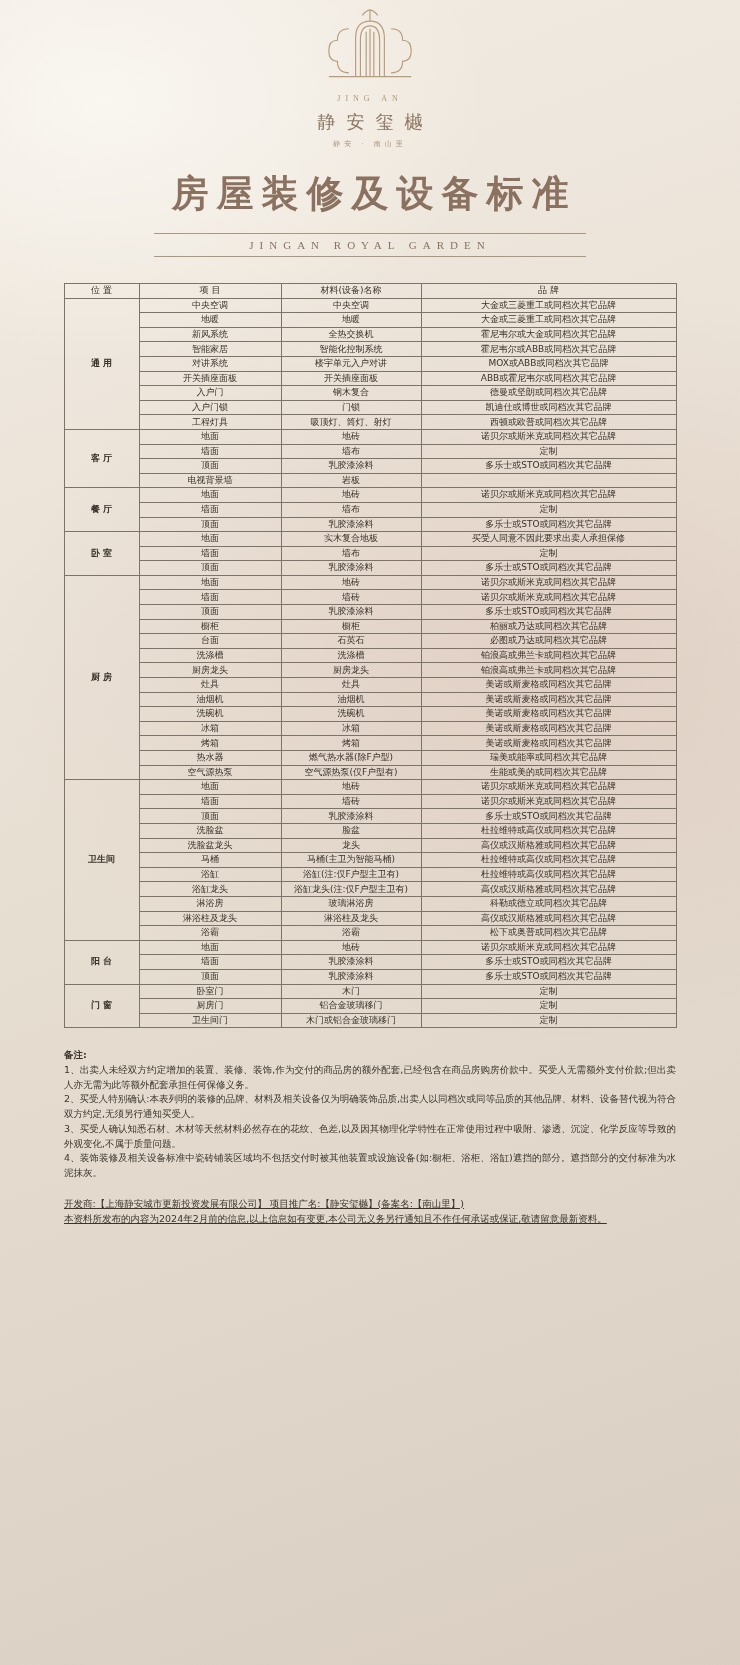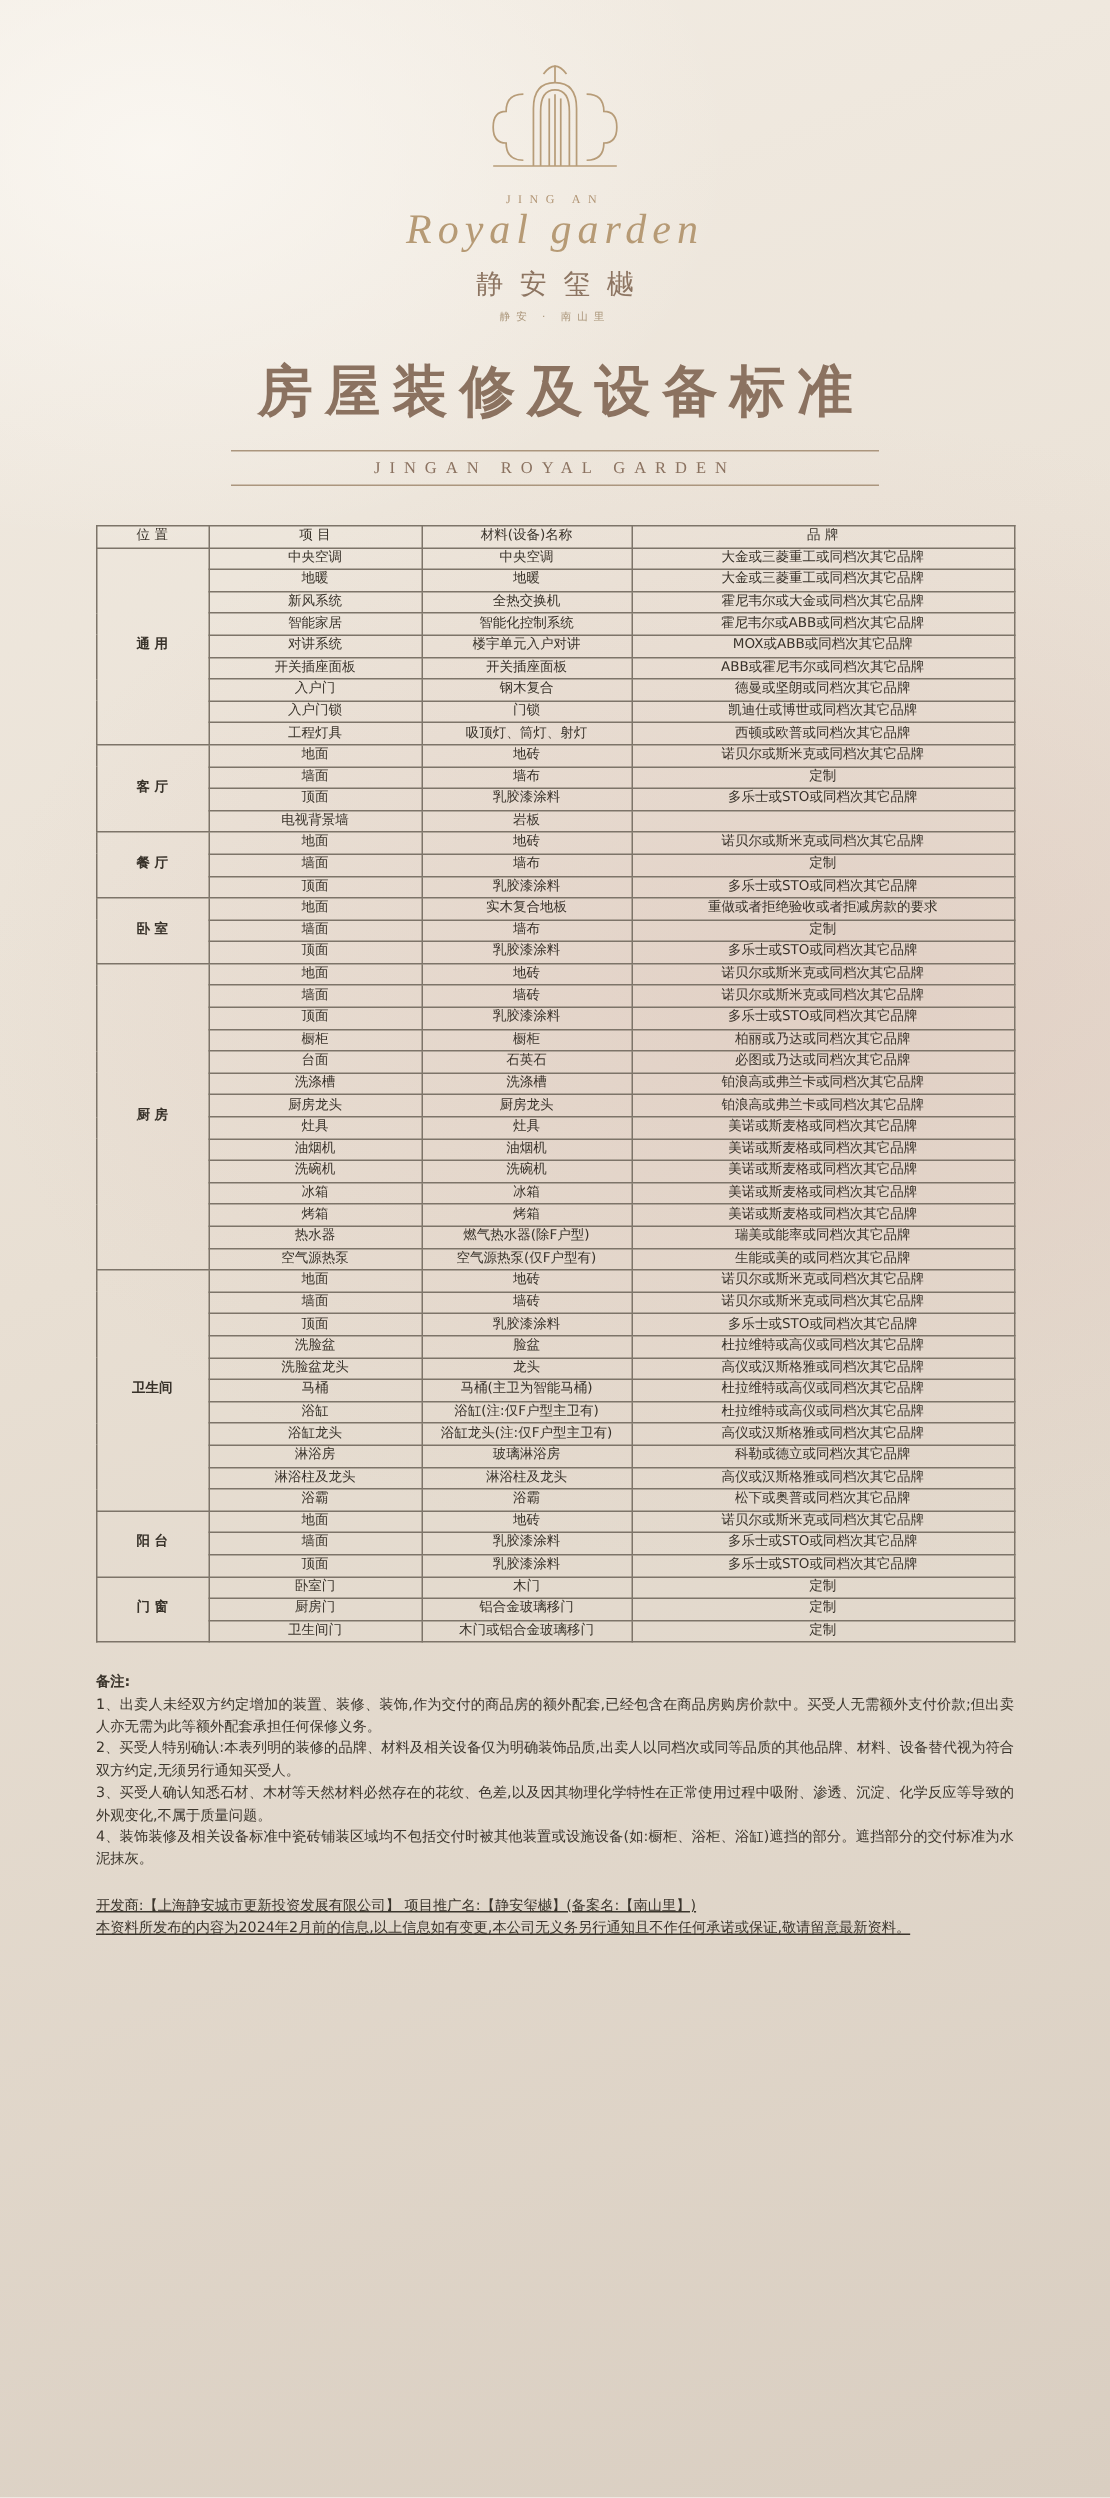--- a/index.html
+++ b/index.html
@@ -4,21 +4,21 @@
 <style>
   html,body{margin:0;padding:0;}
   body{
     width:740px;height:1665px;overflow:hidden;position:relative;
     font-family:"DejaVu Sans","Liberation Sans",sans-serif;
     background:
       radial-gradient(900px 620px at 74% 40%, rgba(215,185,175,0.40), rgba(215,185,175,0) 62%),
       radial-gradient(700px 480px at 14% 6%, rgba(251,248,243,0.85), rgba(251,248,243,0) 55%),
       linear-gradient(160deg,#f2ece3 0%,#e8dfd3 45%,#d9cec1 100%);
   }
-  .page{padding-top:34px;}
+  .page{}
 
   
   .logo{text-align:center;}
   .logo svg{display:block;margin:0 auto;}
   .logo-jingan{font-family:"Liberation Serif","DejaVu Serif",serif;font-size:8px;letter-spacing:5px;color:#b29676;margin-top:2px;}
   .logo-script{font-family:"Liberation Serif","DejaVu Serif",serif;font-style:italic;font-size:28px;letter-spacing:4px;color:#b69a75;margin-top:1px;}
   .logo-cn{font-family:"Liberation Serif","DejaVu Serif",serif;font-size:18px;letter-spacing:11px;text-indent:11px;color:#8d7562;margin-top:7px;}
   .logo-tagline{font-size:7px;letter-spacing:4px;color:#a99478;margin-top:5px;}
 
   
@@ -53,21 +53,20 @@
       <line x1="56" y1="33" x2="56" y2="80"></line>
       <line x1="60" y1="30" x2="60" y2="80"></line>
       <line x1="64" y1="33" x2="64" y2="80"></line>
       <path d="M60 22 V10"></path>
       <path d="M52 16 Q60 5 68 16"></path>
       <path d="M38 30 Q26 30 26 42 Q17 42 17 53 Q17 64 26 64 Q26 76 38 76"></path>
       <path d="M82 30 Q94 30 94 42 Q103 42 103 53 Q103 64 94 64 Q94 76 82 76"></path>
       <line x1="17" y1="80" x2="103" y2="80"></line>
     </svg>
     <div class="logo-jingan">JING AN</div>
-    <div class="logo-script">Royal garden</div>
     <div class="logo-cn">静安玺樾</div>
     <div class="logo-tagline">静安 · 南山里</div>
   </div>
 
   <div class="main-title">房屋装修及设备标准</div>
   <div class="subtitle-wrap">
     <div class="subtitle">JINGAN ROYAL GARDEN</div>
   </div>
 
   <table class="spec">
@@ -166,21 +165,21 @@
         </tr>
         <tr>
           <td>顶面</td>
           <td>乳胶漆涂料</td>
           <td>多乐士或STO或同档次其它品牌</td>
         </tr>
         <tr>
           <td rowspan="3" class="loc">卧 室</td>
           <td>地面</td>
           <td>实木复合地板</td>
-          <td>重做或者拒绝验收或者拒减房款的要求</td>
+          <td>买受人同意不因此要求出卖人承担保修</td>
         </tr>
         <tr>
           <td>墙面</td>
           <td>墙布</td>
           <td>定制</td>
         </tr>
         <tr>
           <td>顶面</td>
           <td>乳胶漆涂料</td>
           <td>多乐士或STO或同档次其它品牌</td>

